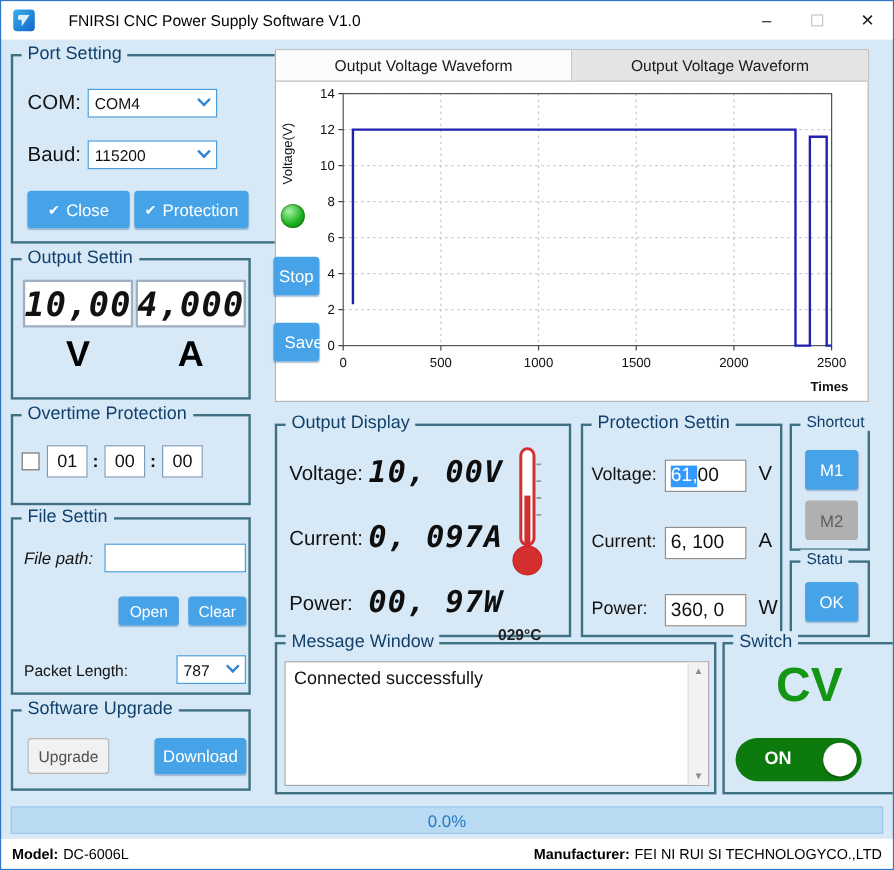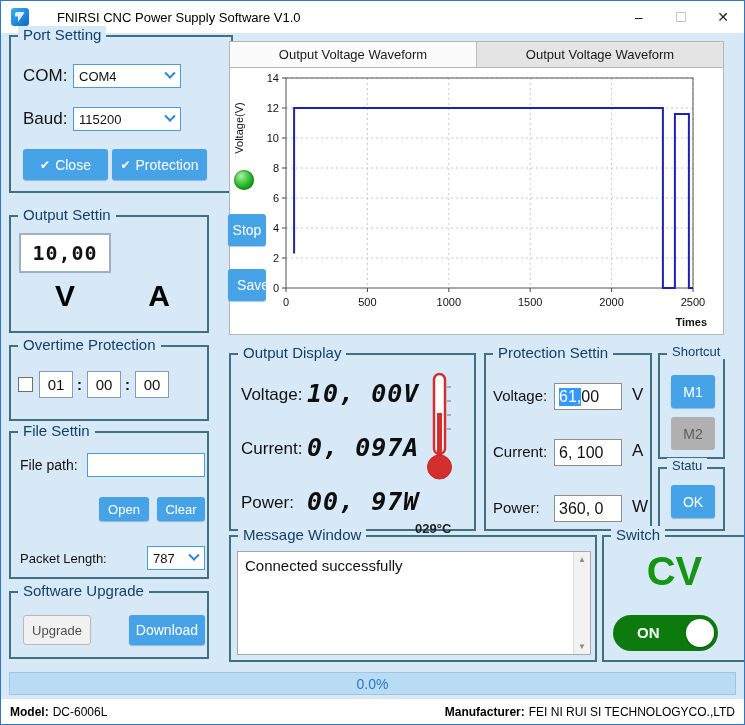--- a/index.html
+++ b/index.html
@@ -34,22 +34,22 @@
   .btn-blue { position:absolute; background:#47a3e8; color:#fff; border-radius:3px;
     display:flex; align-items:center; justify-content:center; gap:5px; font-size:14px;
     box-shadow:0 1px 1px rgba(30,90,150,.35); }
   .btn-gray { position:absolute; background:#b0b0b0; color:#5e5e5e; border-radius:3px;
     display:flex; align-items:center; justify-content:center; font-size:14px; }
   .btn-light { position:absolute; background:#f1f1f1; color:#4f4f4f; border:1px solid #b9b9b9;
     border-radius:3px; display:flex; align-items:center; justify-content:center; font-size:13px; }
   .check { font-size:12px; line-height:1; }
   .seg-box { position:absolute; background:#fff; border:2px solid #9fb0c0;
     display:flex; align-items:center; justify-content:center;
-    font-family:"DejaVu Sans Mono", monospace; font-weight:bold; 
-    font-size:20px; letter-spacing:1px; color:#121212; }
+    font-family:"DejaVu Sans Mono", monospace; font-weight:bold; font-style:italic;
+    font-size:28px; letter-spacing:1px; color:#121212; }
   .seg-val { position:absolute; font-family:"DejaVu Sans Mono", monospace; font-weight:bold;
     font-style:italic; font-size:25px; color:#0e0e0e; letter-spacing:1px; }
   .unit-big { position:absolute; font-size:30px; font-weight:bold; color:#000; text-align:center; }
   .checkbox { position:absolute; width:15px; height:15px; background:#fff; border:1px solid #6f6f6f; }
   .time-box { position:absolute; width:34px; height:27px; background:#fff; border:1px solid #7f9db9;
     display:flex; align-items:center; justify-content:center; font-size:15px; color:#111; }
   .colon { position:absolute; font-size:15px; font-weight:bold; color:#111; }
   .text-input { position:absolute; height:24px; background:#fff; border:1px solid #4a9ddb;
     font-size:13px; padding:0 4px; font-family:"Liberation Sans", sans-serif; color:#111; }
   .p-input { position:absolute; width:68px; height:27px; background:#fff; border:1px solid #8f8f8f;
@@ -101,21 +101,21 @@
     <span class="win-title">FNIRSI CNC Power Supply Software V1.0</span>
     <div class="win-controls">
       <span class="win-btn">–</span>
       <span class="win-btn">
           <span class="max-box"></span>
         </span>
       <span class="win-btn">✕</span>
     </div>
   </div>
 
-  <div class="group" style="left:8px; top:34px; width:224px; height:158px;">
+  <div class="group" style="left:8px; top:44px; width:224px; height:158px;">
     <span class="gtitle">Port Setting</span>
     <span class="lbl" style="left:12px; top:29px; font-size:17px;">COM:</span>
     <div class="dropdown" style="left:62px; top:27px; width:108px;">
       <span>COM4</span>
       <span class="chev"></span>
     </div>
     <span class="lbl" style="left:12px; top:72px; font-size:17px;">Baud:</span>
     <div class="dropdown" style="left:62px; top:70px; width:108px;">
       <span>115200</span>
       <span class="chev"></span>
@@ -126,37 +126,38 @@
     </div>
     <div class="btn-blue" style="left:101px; top:112px; width:95px; height:31px;">
       <span class="check">✔</span>
       <span>Protection</span>
     </div>
   </div>
 
   <div class="group" style="left:8px; top:214px; width:200px; height:118px;">
     <span class="gtitle">Output Settin</span>
     <div class="seg-box" style="left:8px; top:16px; width:92px; height:40px;">10,00</div>
+    <div class="seg-box" style="left:102px; top:16px; width:92px; height:40px;">4,000</div>
     <span class="unit-big" style="left:8px; top:62px; width:92px;">V</span>
     <span class="unit-big" style="left:102px; top:62px; width:92px;">A</span>
   </div>
 
   <div class="group" style="left:8px; top:344px; width:200px; height:76px;">
     <span class="gtitle">Overtime Protection</span>
     <span class="checkbox" style="left:7px; top:30px;"></span>
     <div class="time-box" style="left:28px; top:24px;">01</div>
     <span class="colon" style="left:66px; top:29px;">:</span>
     <div class="time-box" style="left:76px; top:24px;">00</div>
     <span class="colon" style="left:114px; top:29px;">:</span>
     <div class="time-box" style="left:124px; top:24px;">00</div>
   </div>
 
   <div class="group" style="left:8px; top:430px; width:200px; height:148px;">
     <span class="gtitle">File Settin</span>
-    <span class="lbl" style="left:9px; top:24px; font-size:14px;">File path:</span>
+    <span class="lbl" style="left:9px; top:24px; font-size:14px;font-style:italic;">File path:</span>
     <input class="text-input" style="left: 76px; top: 20px; width: 118px;" value="">
     <div class="btn-blue" style="left:88px; top:64px; width:50px; height:24px; font-size:13px;">Open</div>
     <div class="btn-blue" style="left:146px; top:64px; width:48px; height:24px; font-size:13px;">Clear</div>
     <span class="lbl" style="left:9px; top:118px; font-size:13px;">Packet Length:</span>
     <div class="dropdown" style="left:136px; top:113px; width:58px;">
       <span>787</span>
       <span class="chev"></span>
     </div>
   </div>
 

